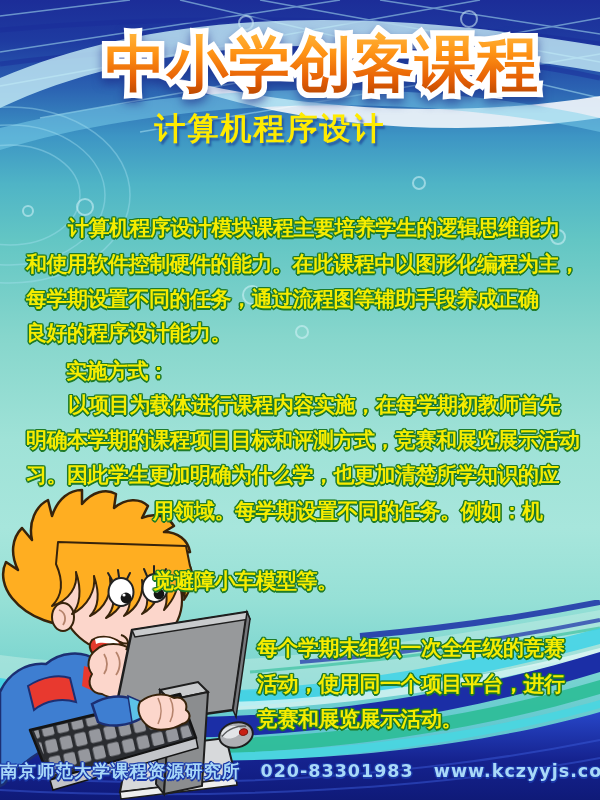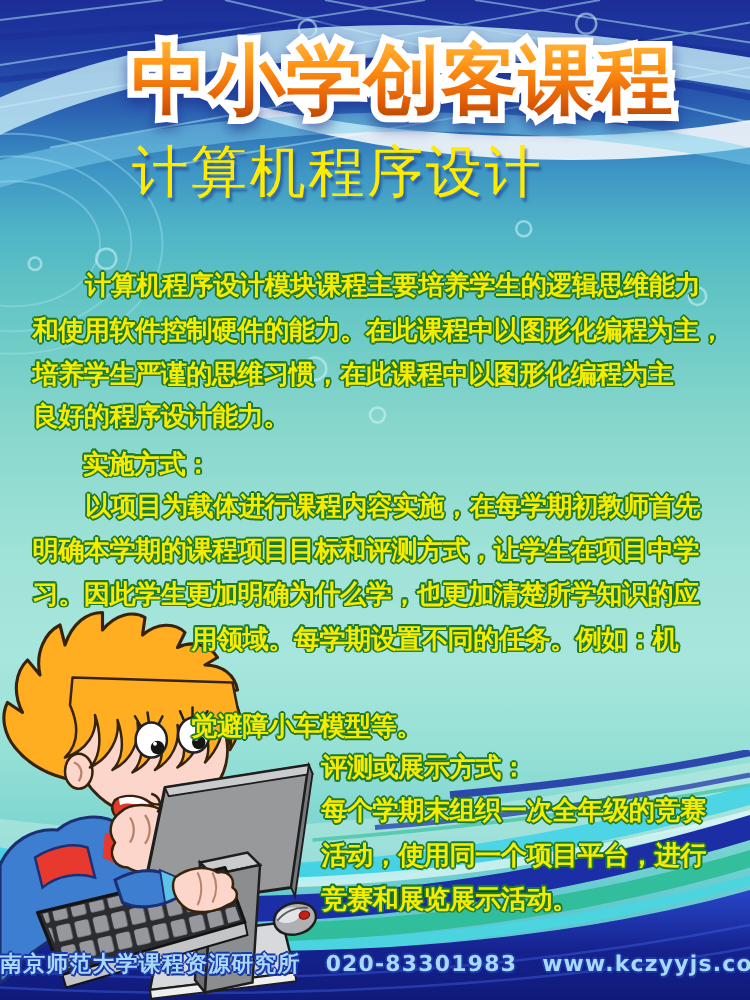--- a/index.html
+++ b/index.html
@@ -20,21 +20,21 @@
   .t-outline{
     -webkit-text-stroke:11px #ffffff;color:#ffffff;
     filter:drop-shadow(0 5px 5px rgba(25,35,130,.55));
   }
   .t-fill{
     background:linear-gradient(180deg,#FFC24A 0%,#FF9415 35%,#E55E04 68%,#9C3A00 100%);
     -webkit-background-clip:text;background-clip:text;color:transparent;
   }
   .subtitle{
     position:absolute;top:108px;left:0;width:540px;text-align:center;
-    font-size:45px;font-weight:400;letter-spacing:2px;color:#FFEB00;
+    font-size:31px;font-weight:700;letter-spacing:2px;color:#FFEB00;
     text-shadow:2px 3px 2px rgba(20,50,140,.55);white-space:nowrap;
   }
   .bline{
     position:absolute;white-space:nowrap;font-weight:700;
     font-size:21px;letter-spacing:-0.5px;color:#F6EC00;
     text-shadow:
       1.5px 0 0 #1E7A28,-1.5px 0 0 #1E7A28,0 1.5px 0 #1E7A28,0 -1.5px 0 #1E7A28,
       1px 1px 0 #1E7A28,-1px -1px 0 #1E7A28,1px -1px 0 #1E7A28,-1px 1px 0 #1E7A28;
   }
   .footer{
@@ -196,29 +196,28 @@
   </svg>
 
   <div class="title-wrap">
     <span class="t-outline">中小学创客课程</span>
     <span class="t-fill">中小学创客课程</span>
   </div>
   <div class="subtitle">计算机程序设计</div>
 
   <div class="bline" style="left:26px;top:250px">和使用软件控制硬件的能力。在此课程中以图形化编程为主，</div>
   <div class="bline" style="left:68px;top:214px">计算机程序设计模块课程主要培养学生的逻辑思维能力</div>
-  <div class="bline" style="left:26px;top:285px">培养学生严谨的思维习惯，在此课程中以图形化编程为主</div>
+  <div class="bline" style="left:26px;top:285px">每学期设置不同的任务，通过流程图等辅助手段养成正确</div>
   <div class="bline" style="left:26px;top:319px">良好的程序设计能力。</div>
   <div class="bline" style="left:66px;top:357px">实施方式：</div>
   <div class="bline" style="left:68px;top:391px">以项目为载体进行课程内容实施，在每学期初教师首先</div>
-  <div class="bline" style="left:26px;top:426px">明确本学期的课程项目目标和评测方式，让学生在项目中学</div>
+  <div class="bline" style="left:26px;top:426px">明确本学期的课程项目目标和评测方式，竞赛和展览展示活动</div>
   <div class="bline" style="left:26px;top:461px">习。因此学生更加明确为什么学，也更加清楚所学知识的应</div>
   <div class="bline" style="left:153px;top:497px">用领域。每学期设置不同的任务。例如：机</div>
   <div class="bline" style="left:153px;top:567px">觉避障小车模型等。</div>
-  <div class="bline" style="left:257px;top:600px">评测或展示方式：</div>
   <div class="bline" style="left:257px;top:634px">每个学期末组织一次全年级的竞赛</div>
   <div class="bline" style="left:257px;top:670px">活动，使用同一个项目平台，进行</div>
   <div class="bline" style="left:257px;top:705px">竞赛和展览展示活动。</div>
 
   <div class="footer">
     <span>南京师范大学课程资源研究所</span><span class="sep"></span><span>020-83301983</span><span class="sep"></span><span>www.kczyyjs.com</span>
   </div>
 
 </div>
 

